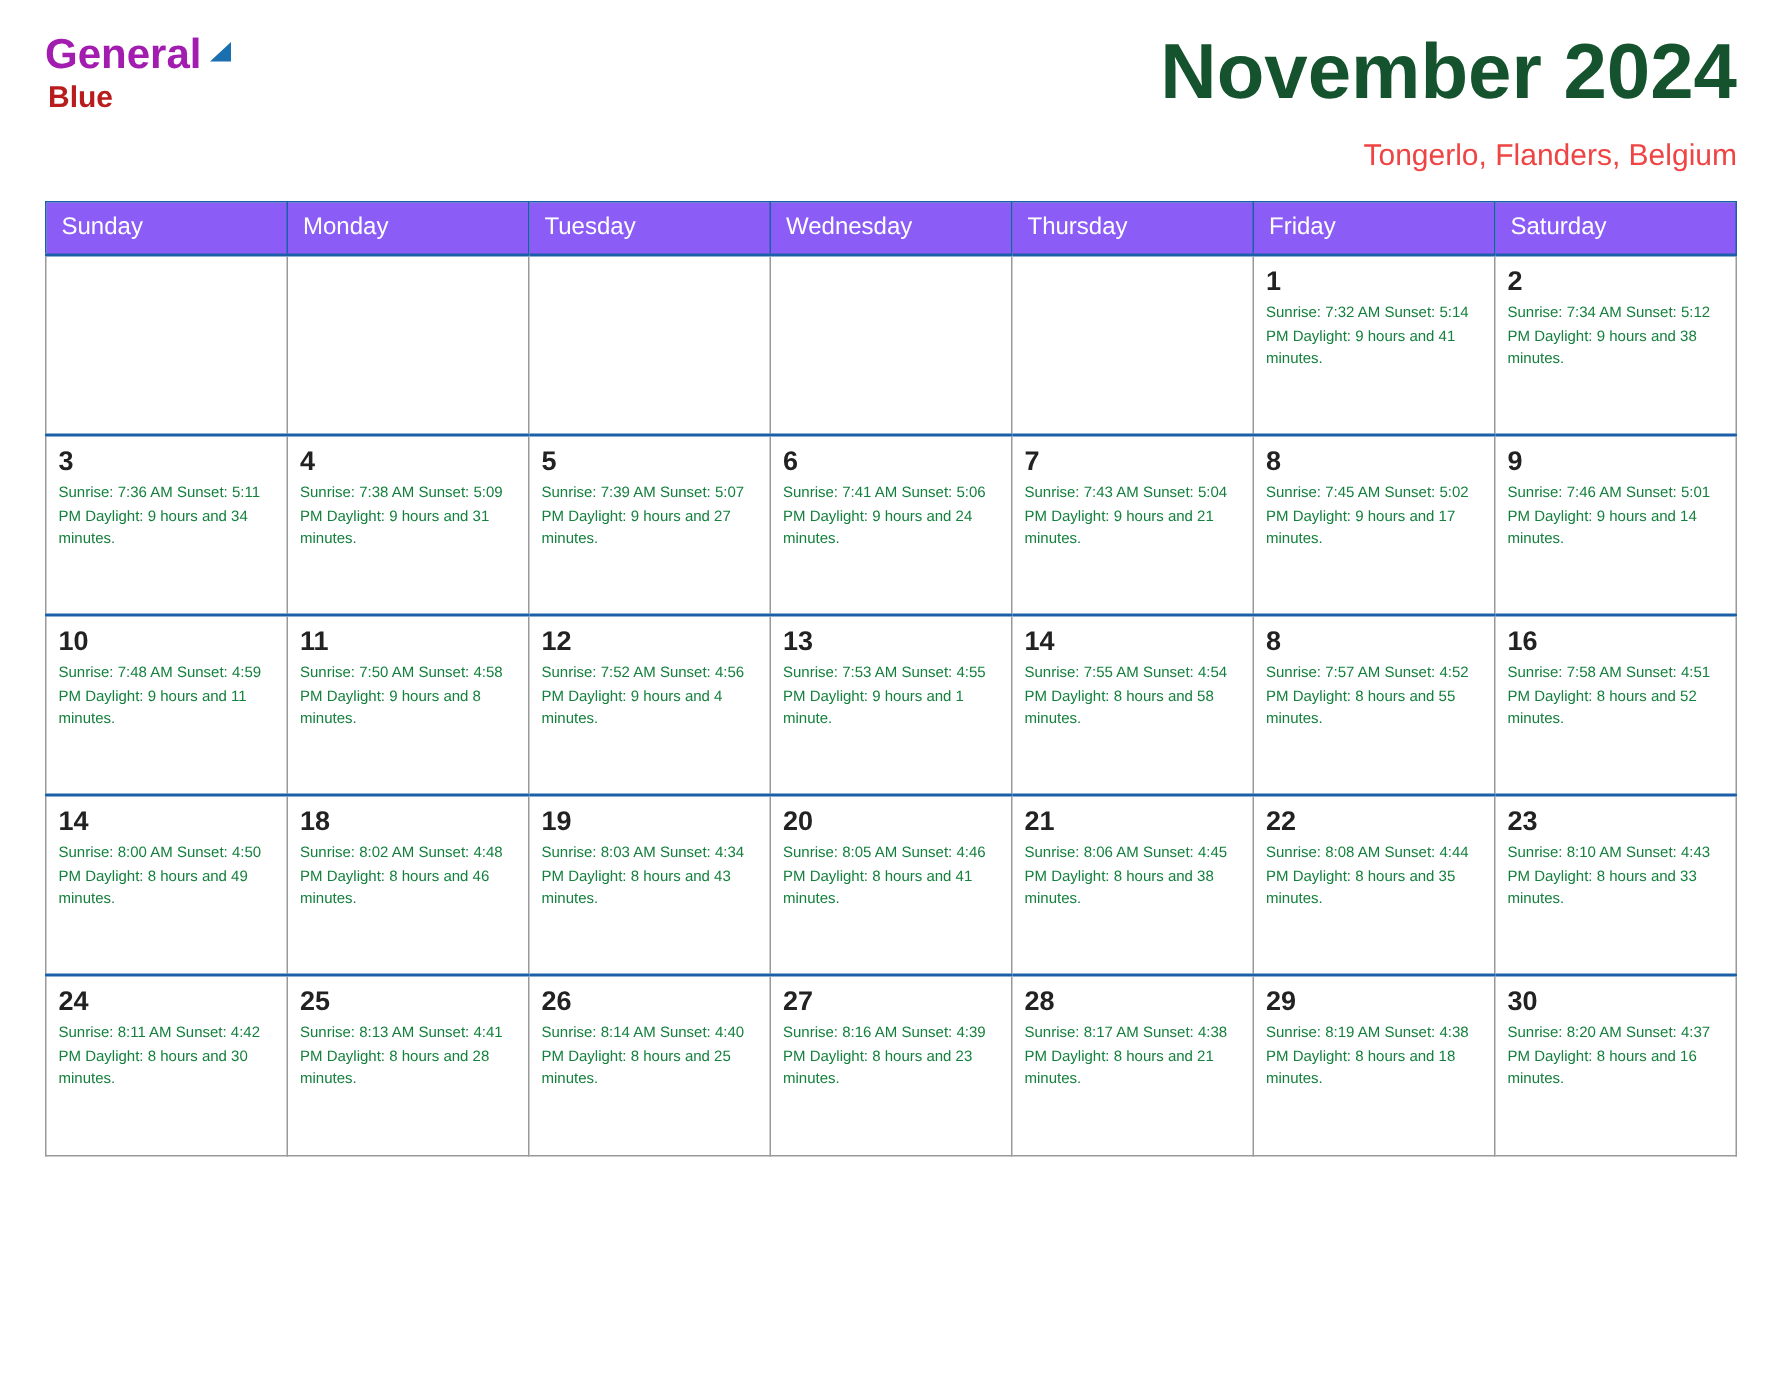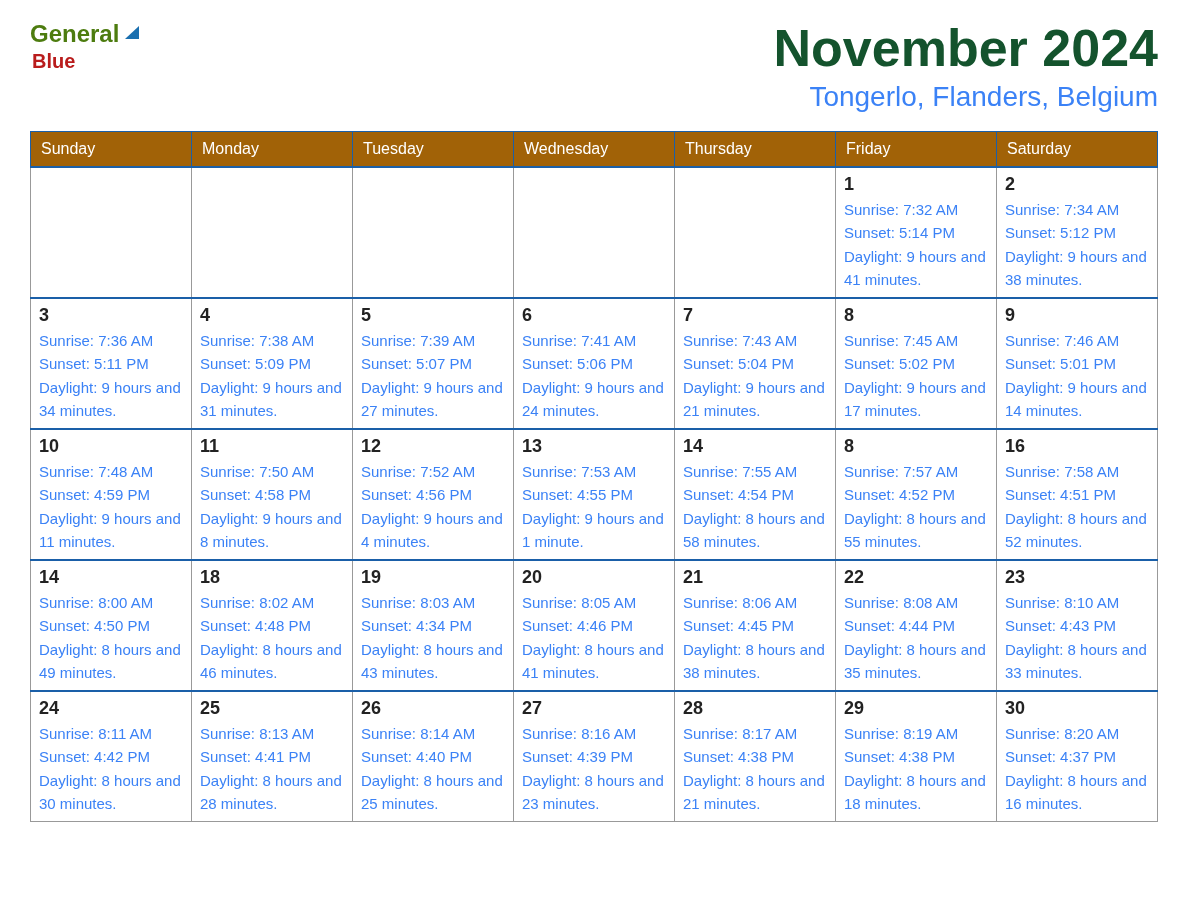--- a/index.html
+++ b/index.html
@@ -32,31 +32,31 @@
     .title-block {
       text-align: right;
     }
     .month-title {
       font-size: 52px;
       font-weight: bold;
       color: #14532d;
       line-height: 1.1;
     }
     .location-title {
-      font-size: 28px;
-      color: #3b82f6;
-      margin-top: 4px;
+      font-size: 20px;
+      color: #ef4444;
+      margin-top: 16px;
     }
     .calendar {
       width: 100%;
       border-collapse: collapse;
       border: 1px solid #999;
     }
     .calendar th {
-      background: #a16207;
+      background: #8b5cf6;
       color: #fff;
       font-size: 16px;
       font-weight: normal;
       padding: 8px 10px;
       border: 1px solid #1a5fa8;
       text-align: left;
     }
     .calendar td {
       border: 1px solid #999;
       vertical-align: top;
@@ -69,35 +69,35 @@
       border-top: 2px solid #1a5fa8;
     }
     .day-number {
       font-size: 18px;
       font-weight: bold;
       color: #222;
       display: block;
       margin-bottom: 3px;
     }
     .day-info {
-      font-size: 15px;
-      color: #3b82f6;
+      font-size: 10px;
+      color: #15803d;
       line-height: 1.55;
     }
     .empty-cell {
       background: #f5f5f5;
     }
     .logo-wrapper {
       display: flex;
       align-items: center;
     }
     .logo-general {
-      font-size: 24px;
+      font-size: 28px;
       font-weight: bold;
-      color: #4d7c0f;
+      color: #a21caf;
     }
   </style>
 </head>
 <body>
 
 <div class="header">
   <div class="logo">
     <div class="logo-wrapper">
       <span class="logo-general">General</span>
       <svg width="22" height="22" viewBox="0 0 22 22" style="margin-left:2px; margin-top:-4px;">

